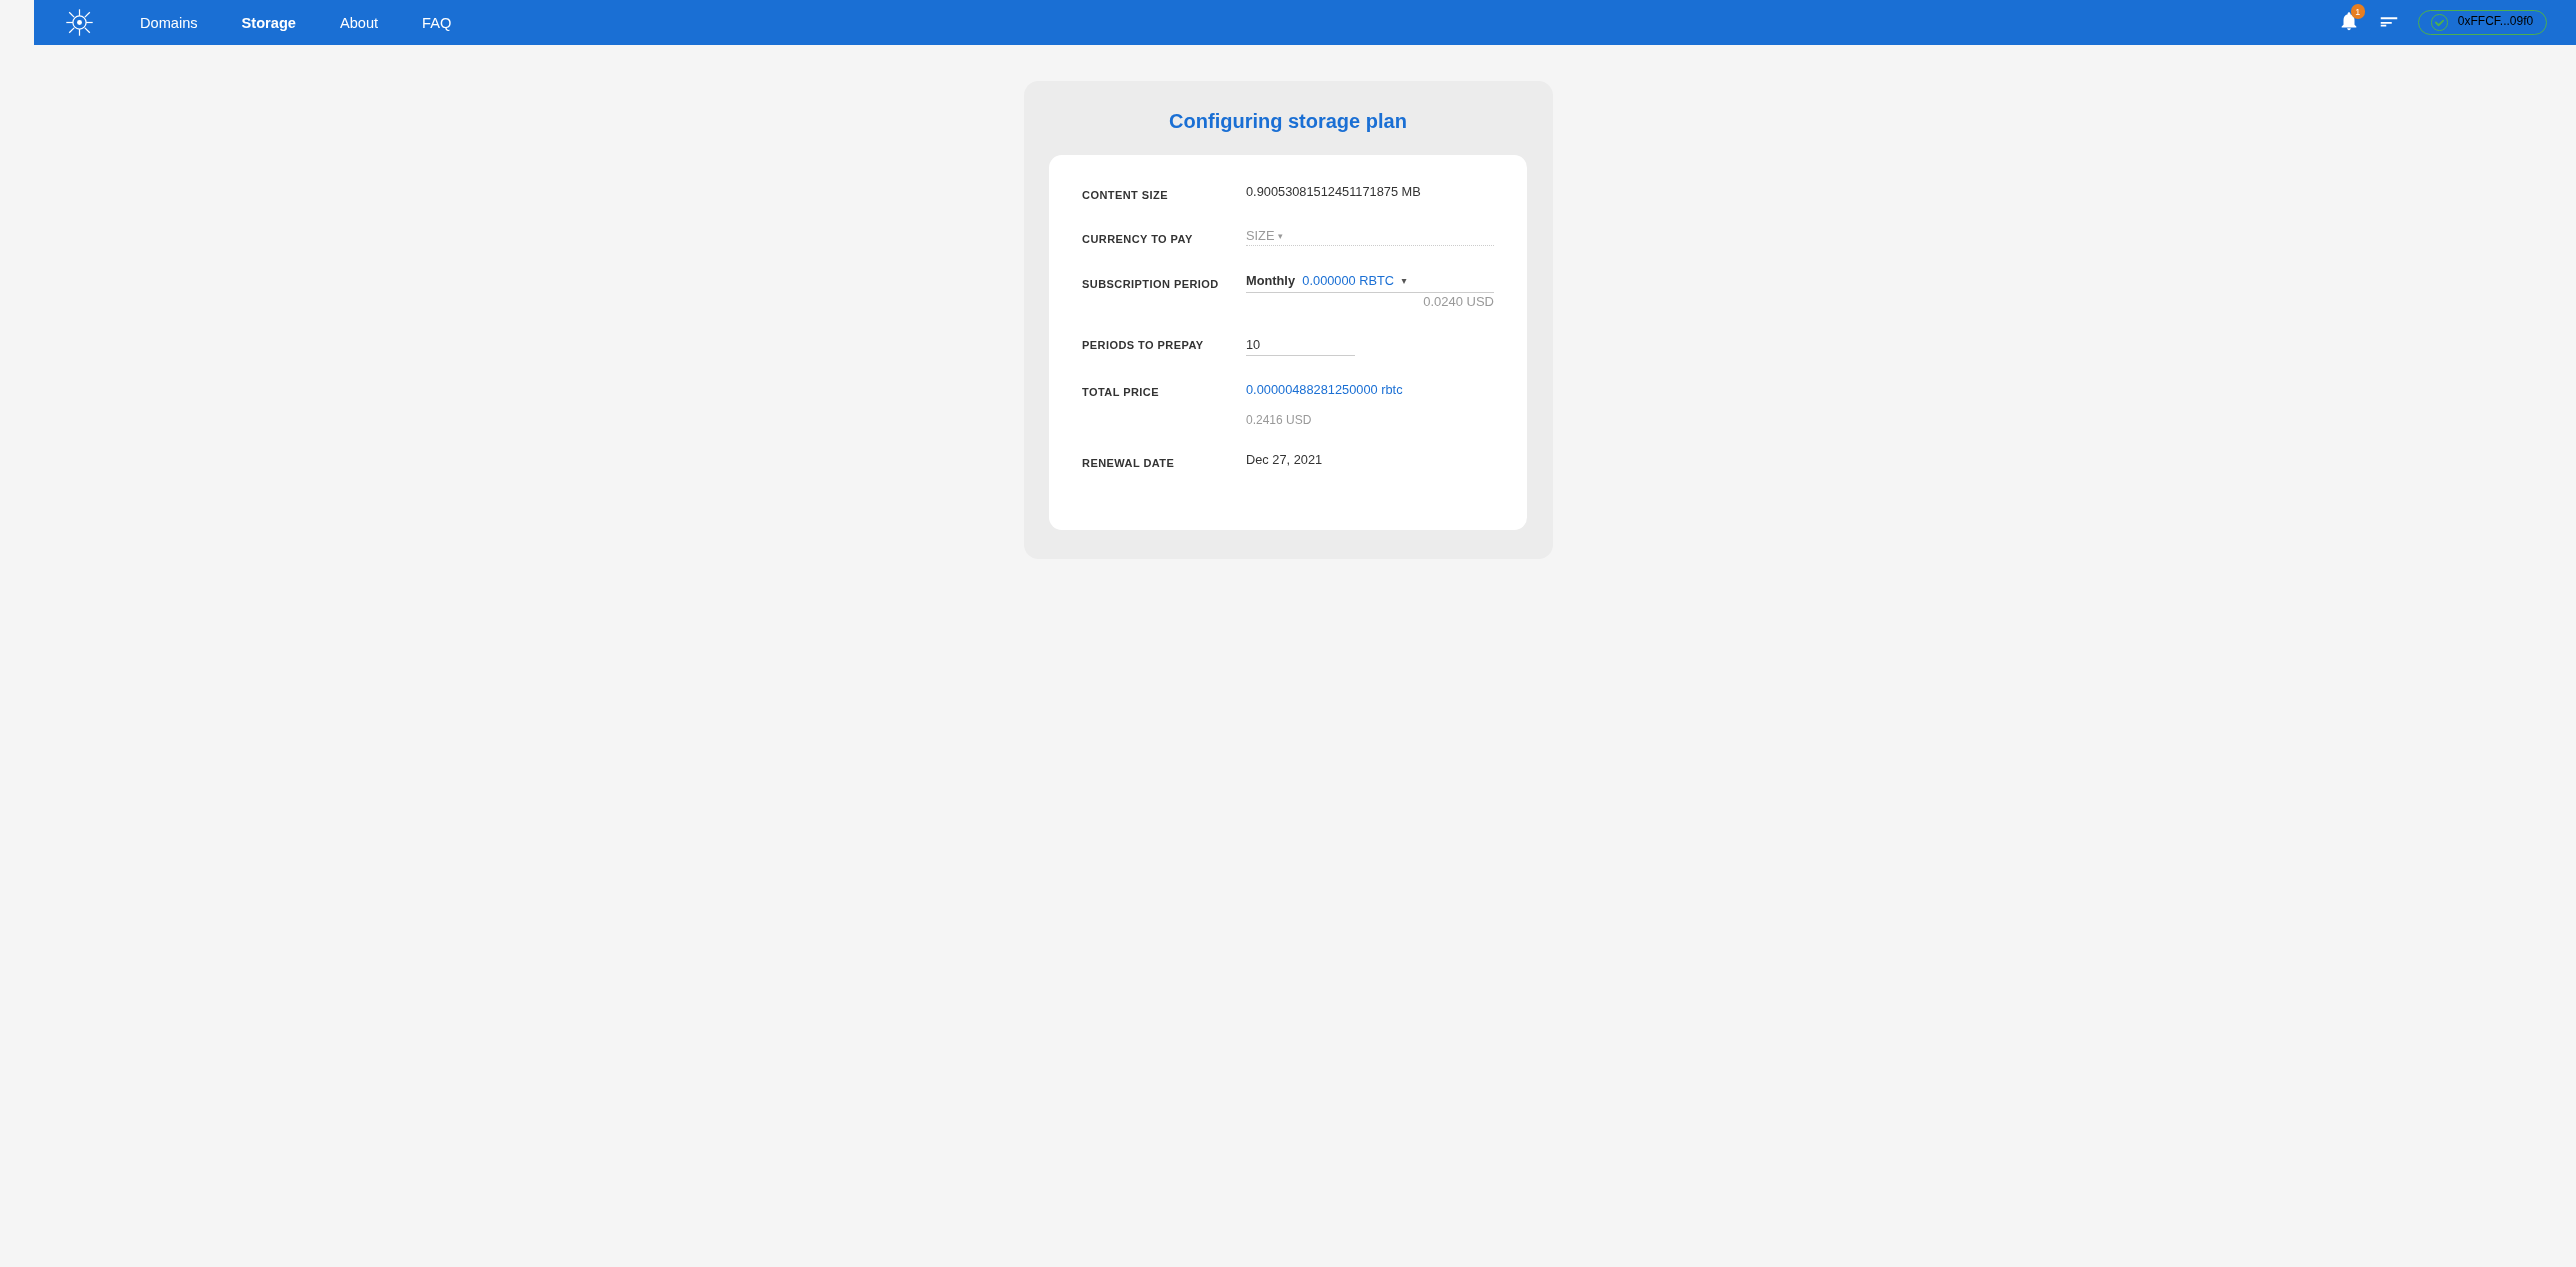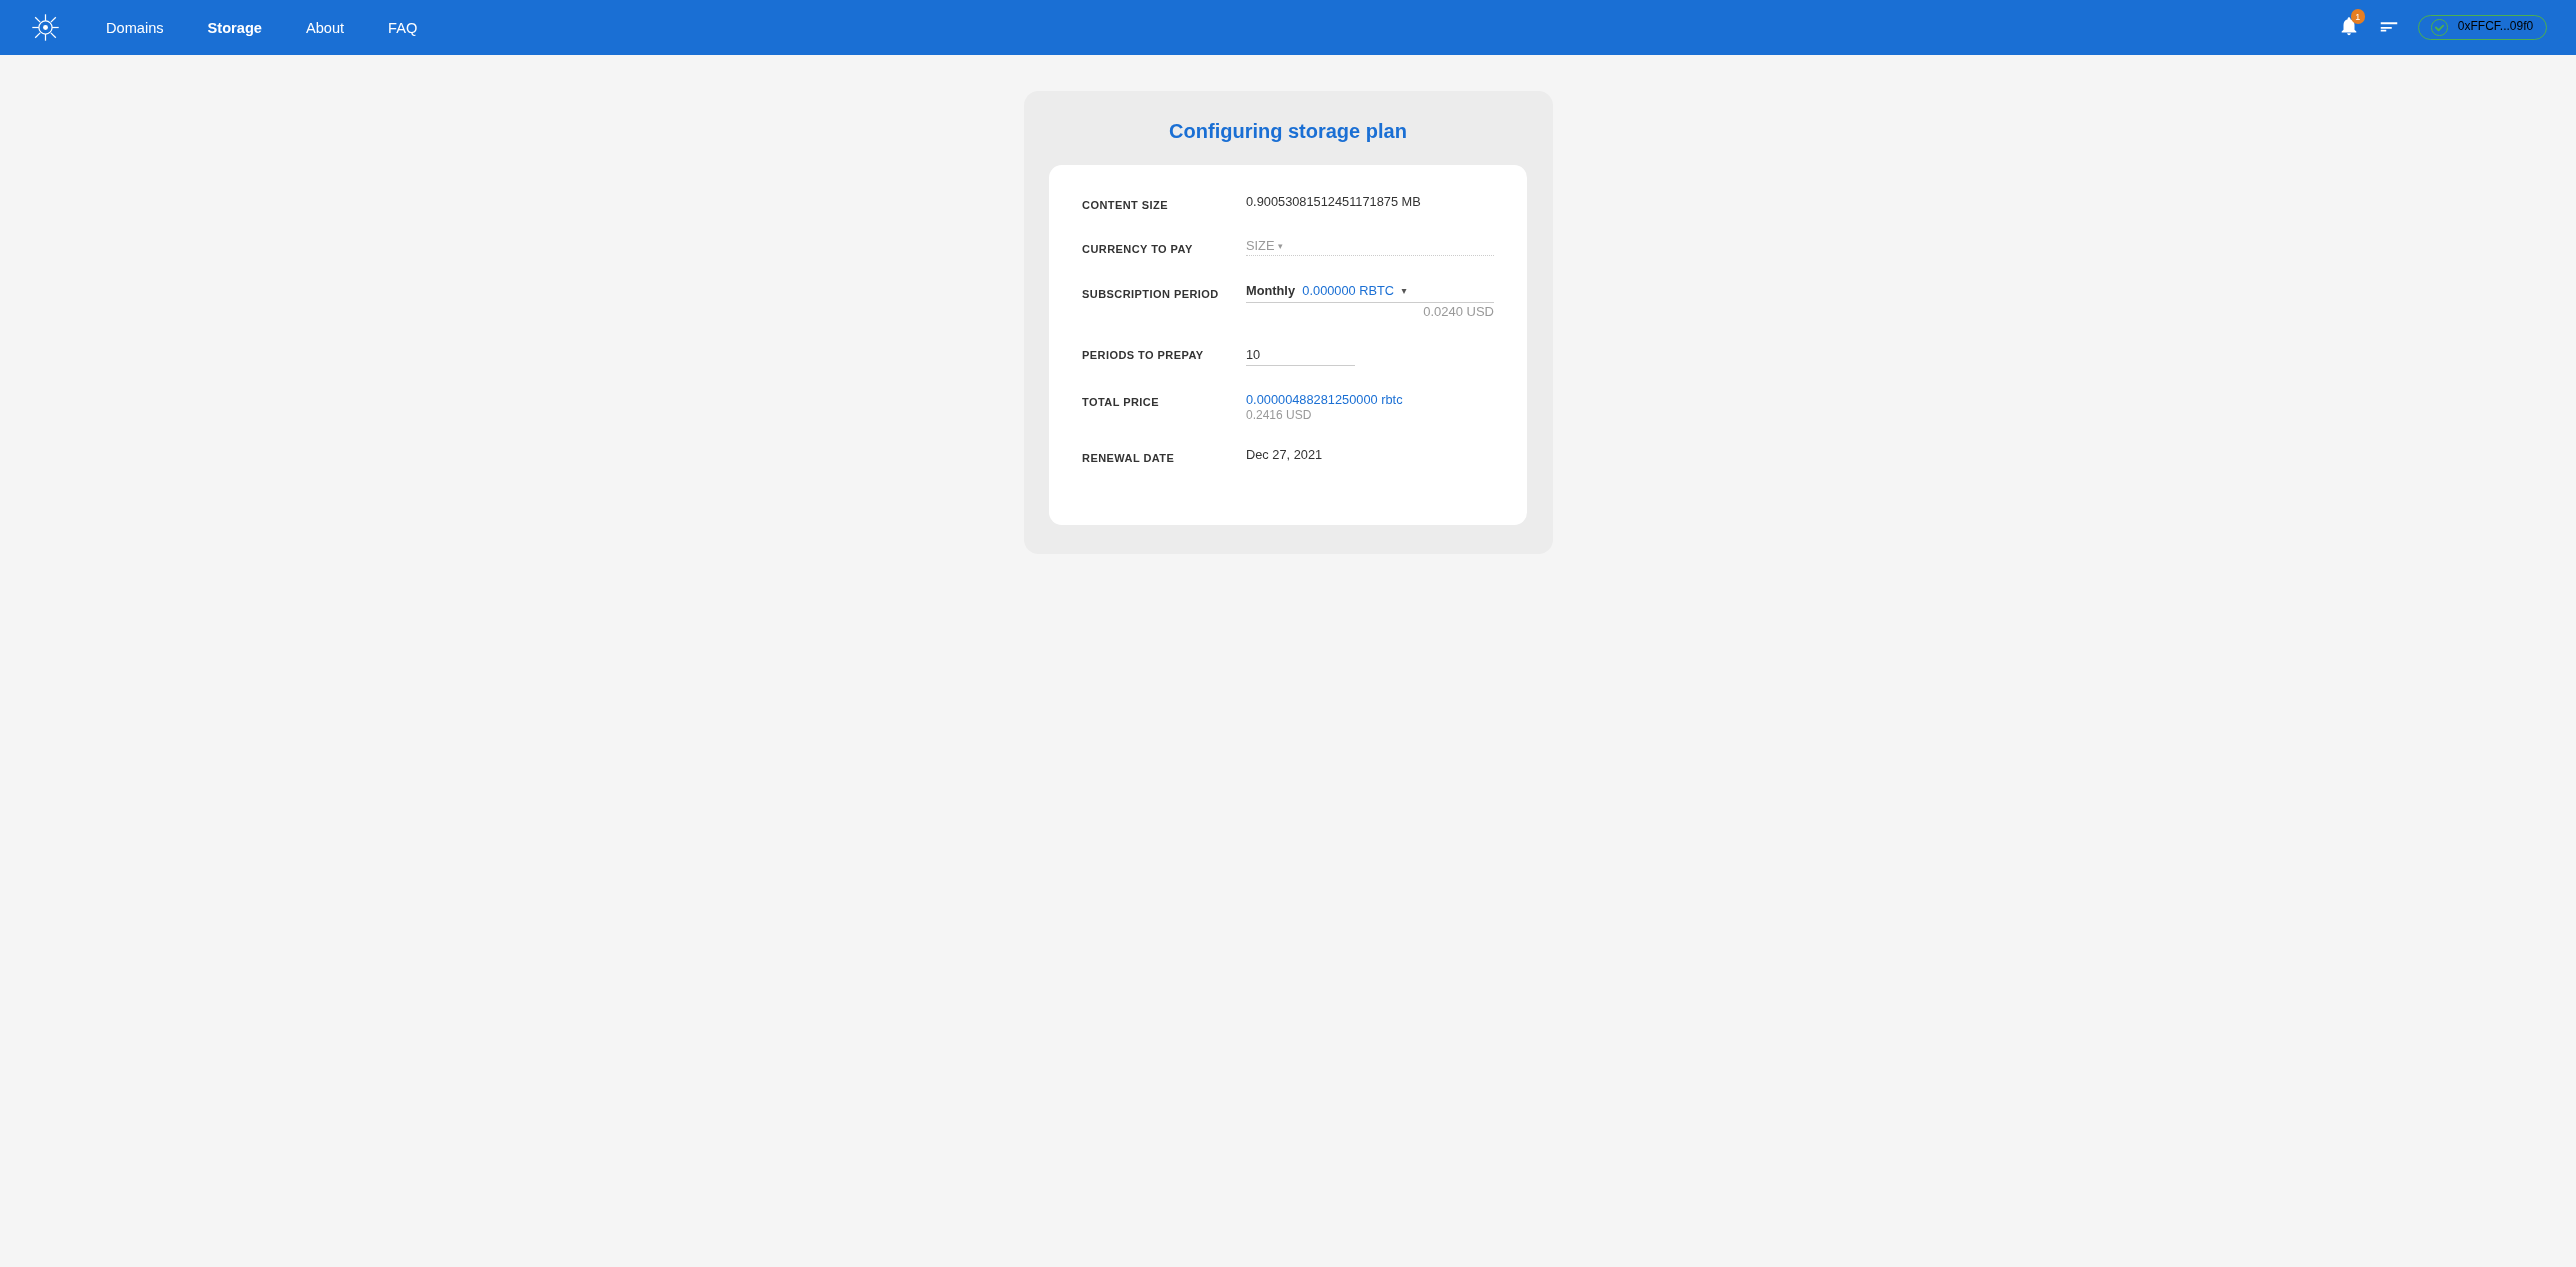--- a/index.html
+++ b/index.html
@@ -4,22 +4,23 @@
   <style>
     * { box-sizing: border-box; margin: 0; padding: 0; }
     body { font-family: Arial, sans-serif; background: #f5f5f5; min-height: 100vh; }
 
     
     nav {
       background: #1a6fd4;
       display: flex;
       align-items: center;
       padding: 0 29px;
-      height: 55px;
+      height: 45px;
       position: relative;
+      margin-left: 34px;
     }
     .nav-logo {
       display: flex;
       align-items: center;
       gap: 5.5px;
       margin-right: 44px;
     }
     .nav-logo svg { width: 33px; height: 33px; }
     .nav-links {
       display: flex;
@@ -185,21 +186,21 @@
       font-size: 12.8px;
       color: #333;
       width: 109px;
       padding: 1.8px 0 3.6px;
       outline: none;
       background: transparent;
     }
     .total-price-col {
       display: flex;
       flex-direction: column;
-      gap: 1px;
+      gap: 16px;
     }
     .total-rbtc {
       font-size: 12.8px;
       color: #1a6fd4;
     }
     .total-usd {
       font-size: 12px;
       color: #999;
     }
     .renewal-date {

